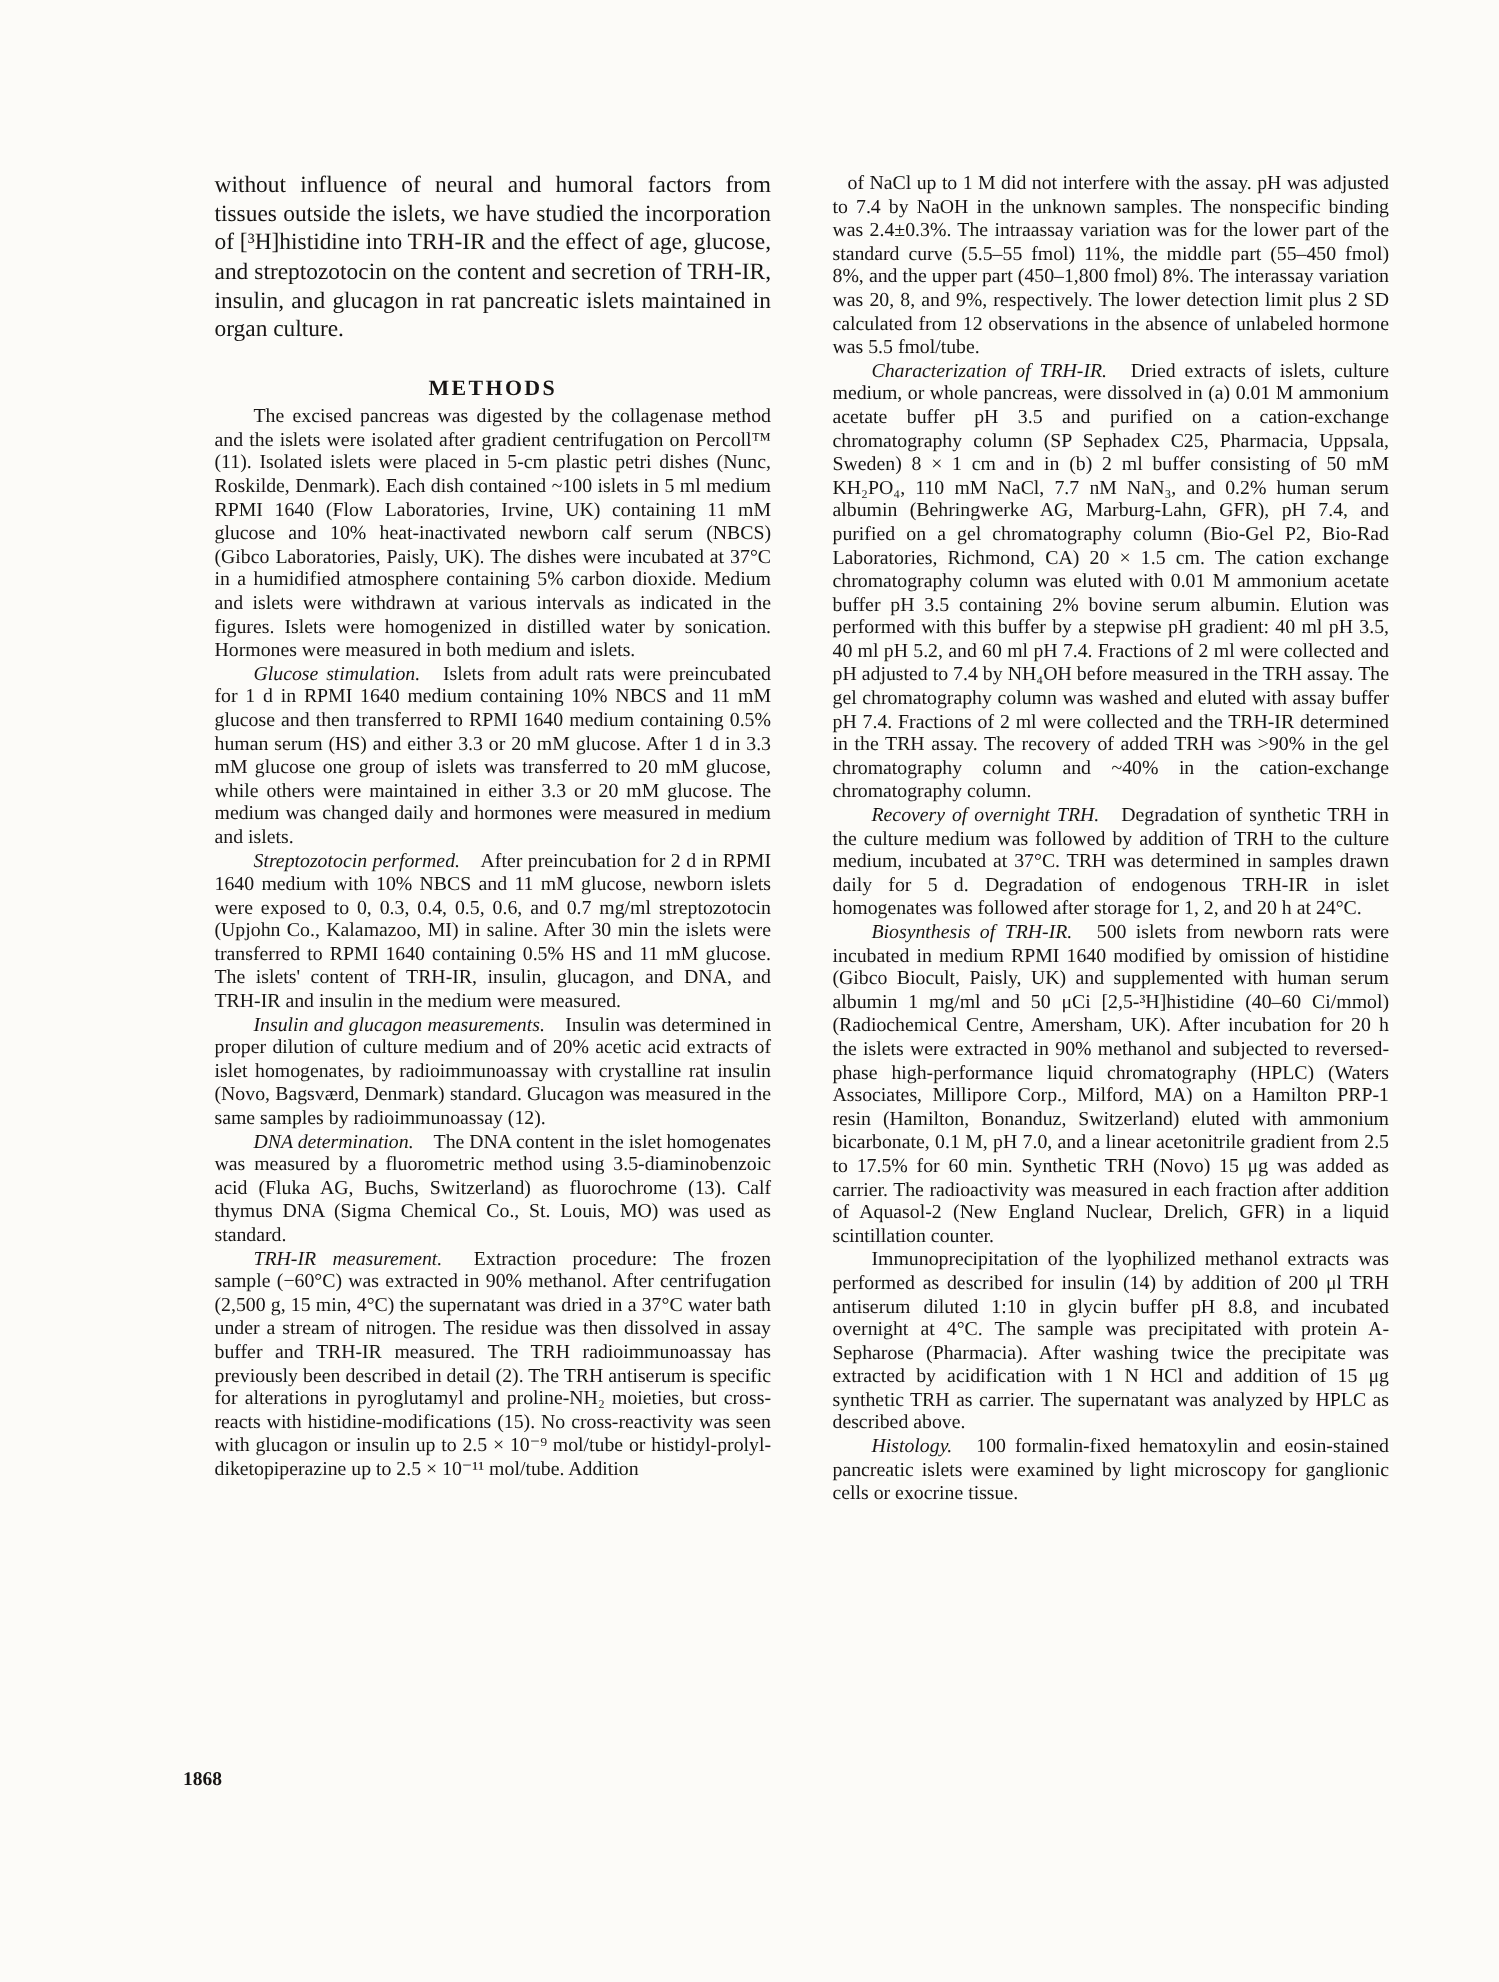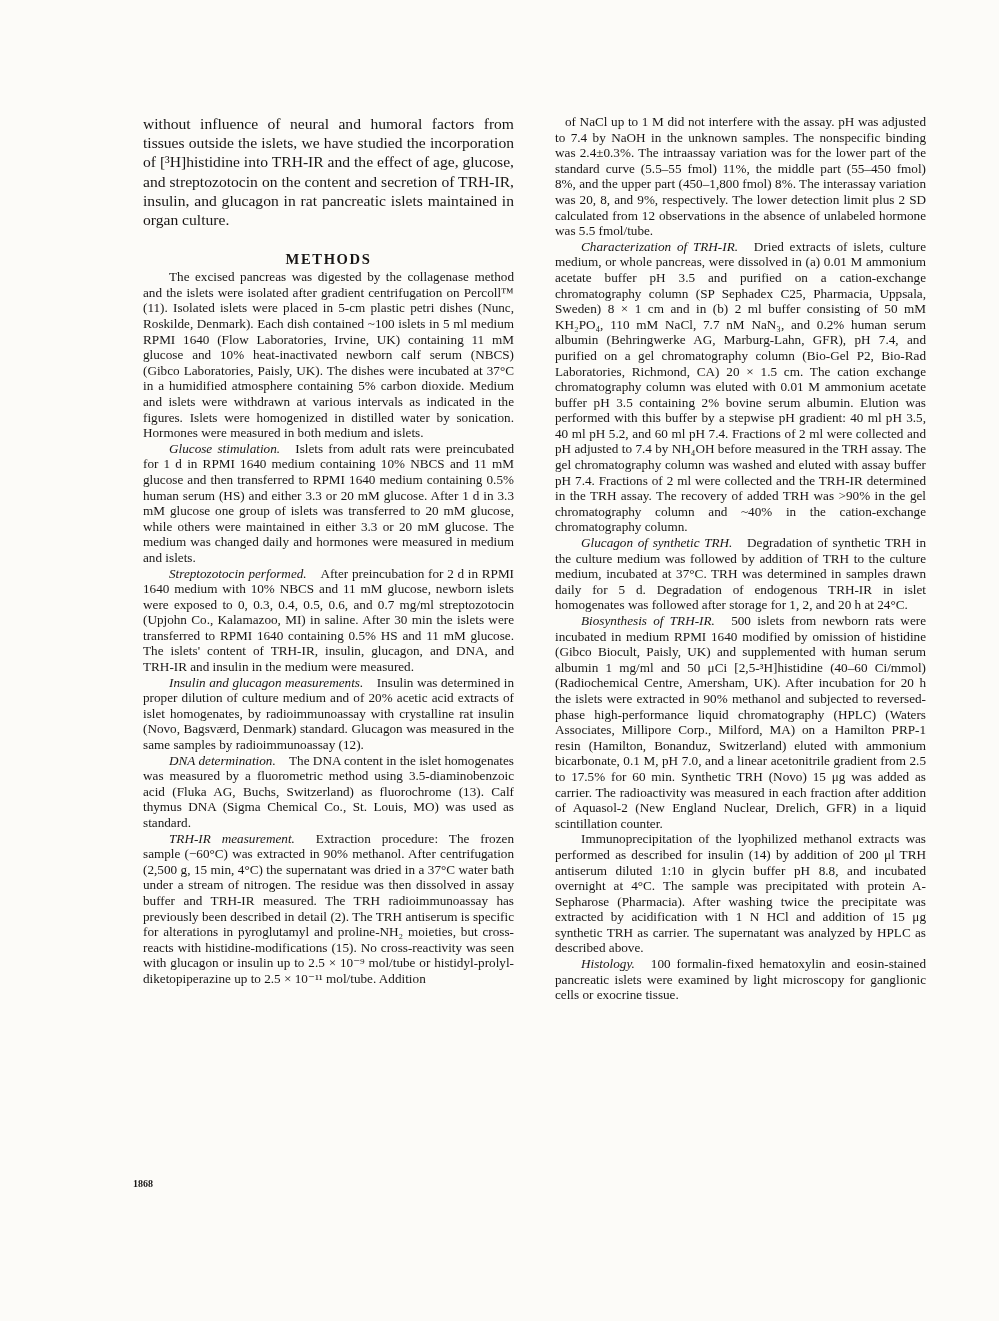--- a/index.html
+++ b/index.html
@@ -39,26 +39,26 @@
   .para {
     font-size: 13.2px;
     line-height: 15.6px;
     text-align: justify;
     margin: 0;
   }
   .para.indent { text-indent: 16px; }
   .lead { font-style: italic; }
   .footer {
     position: absolute;
-    left: 113px;
+    left: 102px;
     top: 1178px;
     display: flex;
     align-items: baseline;
     gap: 32px;
-    font-size: 10px;
+    font-size: 13px;
     text-align: right;
   }
   .footer .pageno { font-weight: bold; }
   .footer .authors { font-style: italic; }
 </style>
 </head>
 <body>
 
 <div class="page">
 
@@ -107,21 +107,21 @@
       <p class="para">
         <span>of NaCl up to 1 M did not interfere with the assay. pH was adjusted to 7.4 by NaOH in the unknown samples. The nonspecific binding was 2.4±0.3%. The intraassay variation was for the lower part of the standard curve (5.5–55 fmol) 11%, the middle part (55–450 fmol) 8%, and the upper part (450–1,800 fmol) 8%. The interassay variation was 20, 8, and 9%, respectively. The lower detection limit plus 2 SD calculated from 12 observations in the absence of unlabeled hormone was 5.5 fmol/tube.</span>
       </p>
 
       <p class="para indent">
         <span class="lead">Characterization of TRH-IR.</span>
         <span>Dried extracts of islets, culture medium, or whole pancreas, were dissolved in (a) 0.01 M ammonium acetate buffer pH 3.5 and purified on a cation-exchange chromatography column (SP Sephadex C25, Pharmacia, Uppsala, Sweden) 8 × 1 cm and in (b) 2 ml buffer consisting of 50 mM KH₂PO₄, 110 mM NaCl, 7.7 nM NaN₃, and 0.2% human serum albumin (Behringwerke AG, Marburg-Lahn, GFR), pH 7.4, and purified on a gel chromatography column (Bio-Gel P2, Bio-Rad Laboratories, Richmond, CA) 20 × 1.5 cm. The cation exchange chromatography column was eluted with 0.01 M ammonium acetate buffer pH 3.5 containing 2% bovine serum albumin. Elution was performed with this buffer by a stepwise pH gradient: 40 ml pH 3.5, 40 ml pH 5.2, and 60 ml pH 7.4. Fractions of 2 ml were collected and pH adjusted to 7.4 by NH₄OH before measured in the TRH assay. The gel chromatography column was washed and eluted with assay buffer pH 7.4. Fractions of 2 ml were collected and the TRH-IR determined in the TRH assay. The recovery of added TRH was &gt;90% in the gel chromatography column and ~40% in the cation-exchange chromatography column.</span>
       </p>
 
       <p class="para indent">
-        <span class="lead">Glucagon of synthetic TRH.</span>
+        <span class="lead">Recovery of overnight TRH.</span>
         <span>Degradation of synthetic TRH in the culture medium was followed by addition of TRH to the culture medium, incubated at 37°C. TRH was determined in samples drawn daily for 5 d. Degradation of endogenous TRH-IR in islet homogenates was followed after storage for 1, 2, and 20 h at 24°C.</span>
       </p>
 
       <p class="para indent">
         <span class="lead">Biosynthesis of TRH-IR.</span>
         <span>500 islets from newborn rats were incubated in medium RPMI 1640 modified by omission of histidine (Gibco Biocult, Paisly, UK) and supplemented with human serum albumin 1 mg/ml and 50 μCi [2,5-³H]histidine (40–60 Ci/mmol) (Radiochemical Centre, Amersham, UK). After incubation for 20 h the islets were extracted in 90% methanol and subjected to reversed-phase high-performance liquid chromatography (HPLC) (Waters Associates, Millipore Corp., Milford, MA) on a Hamilton PRP-1 resin (Hamilton, Bonanduz, Switzerland) eluted with ammonium bicarbonate, 0.1 M, pH 7.0, and a linear acetonitrile gradient from 2.5 to 17.5% for 60 min. Synthetic TRH (Novo) 15 μg was added as carrier. The radioactivity was measured in each fraction after addition of Aquasol-2 (New England Nuclear, Drelich, GFR) in a liquid scintillation counter.</span>
       </p>
 
       <p class="para indent">
         <span>Immunoprecipitation of the lyophilized methanol extracts was performed as described for insulin (14) by addition of 200 μl TRH antiserum diluted 1:10 in glycin buffer pH 8.8, and incubated overnight at 4°C. The sample was precipitated with protein A-Sepharose (Pharmacia). After washing twice the precipitate was extracted by acidification with 1 N HCl and addition of 15 μg synthetic TRH as carrier. The supernatant was analyzed by HPLC as described above.</span>

